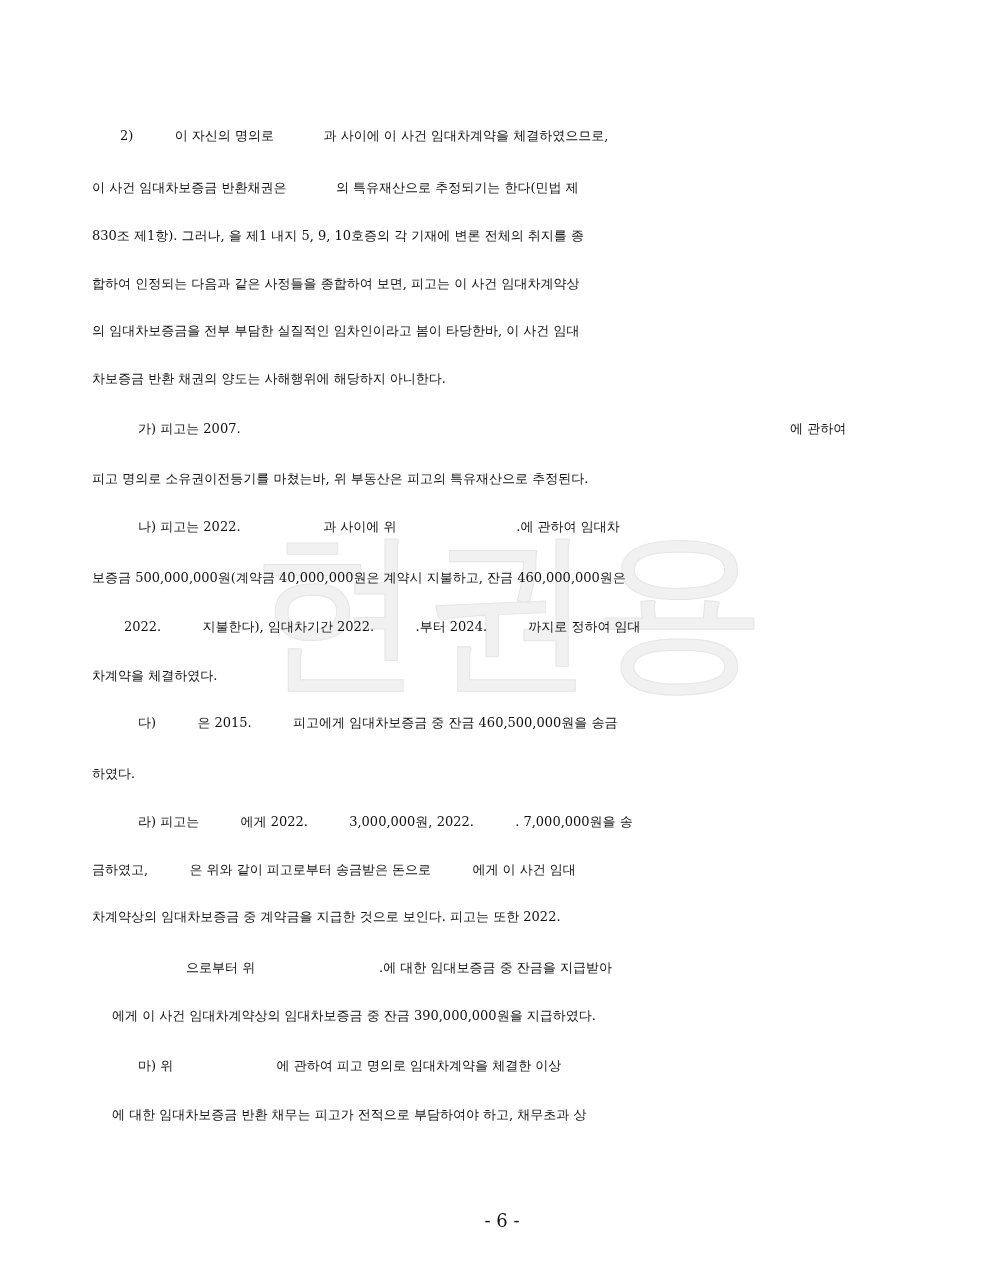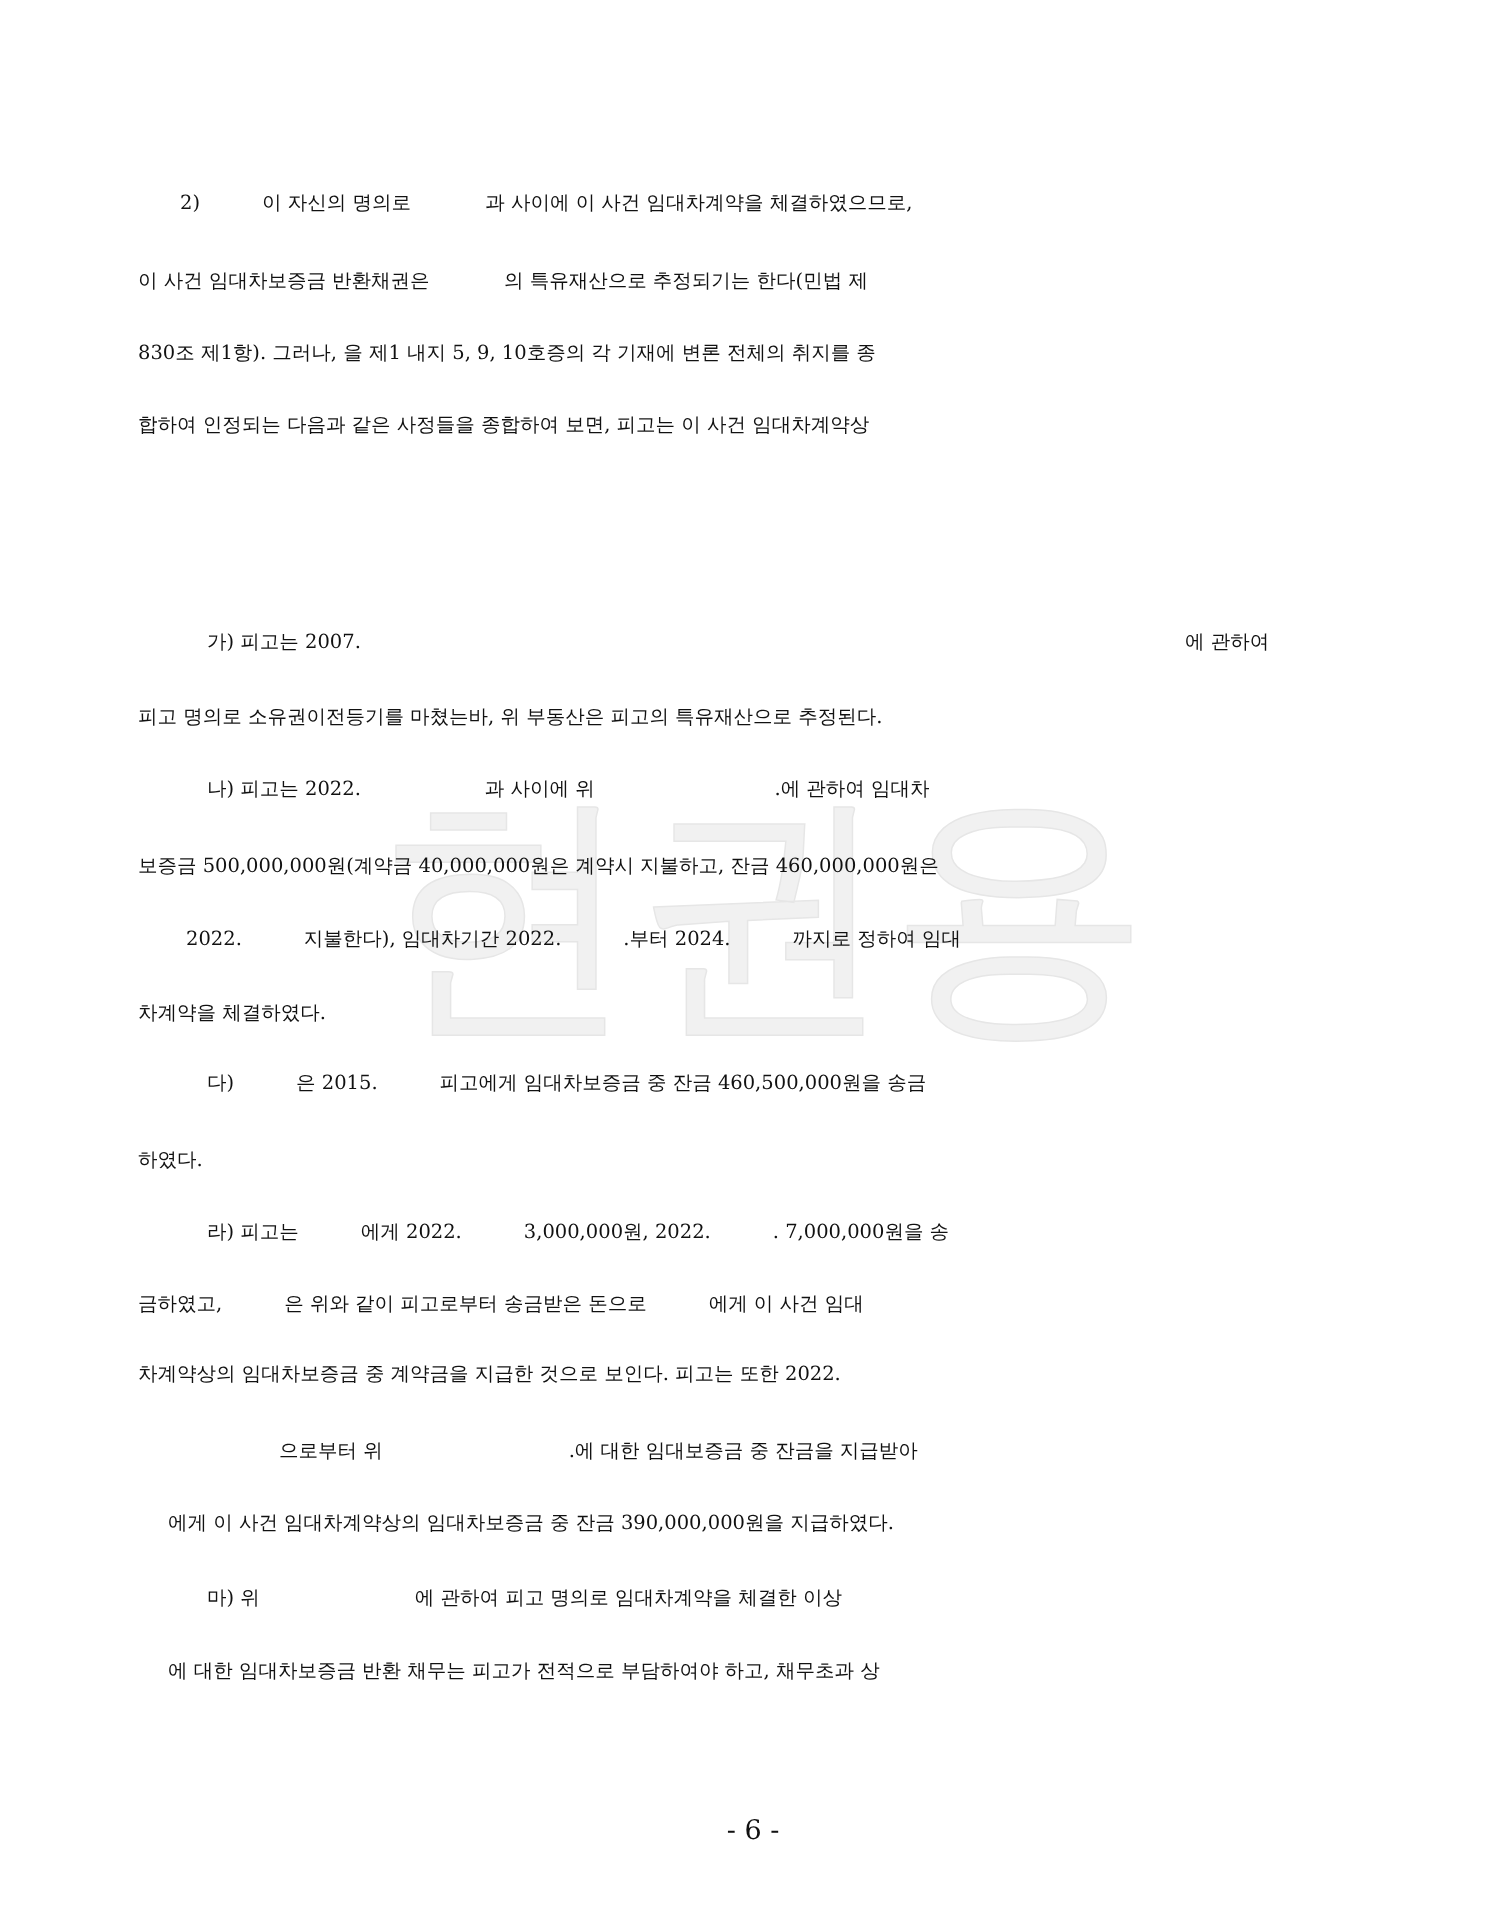--- a/index.html
+++ b/index.html
@@ -17,20 +17,22 @@
 </head>
 <body>
 
 <div class="page">
   <div class="watermark">현권용</div>
 
   <div class="line" style="left:120px;top:123px;">2)          이 자신의 명의로            과 사이에 이 사건 임대차계약을 체결하였으므로,</div>
   <div class="line" style="left:92px;top:175px;">이 사건 임대차보증금 반환채권은            의 특유재산으로 추정되기는 한다(민법 제</div>
   <div class="line" style="left:92px;top:223px;">830조 제1항). 그러나, 을 제1 내지 5, 9, 10호증의 각 기재에 변론 전체의 취지를 종</div>
   <div class="line" style="left:92px;top:271px;">합하여 인정되는 다음과 같은 사정들을 종합하여 보면, 피고는 이 사건 임대차계약상</div>
+  <div class="line" style="left:92px;top:318px;">의 임대차보증금을 전부 부담한 실질적인 임차인이라고 봄이 타당한바, 이 사건 임대</div>
+  <div class="line" style="left:92px;top:366px;">차보증금 반환 채권의 양도는 사해행위에 해당하지 아니한다.</div>
 
   <div class="line" style="left:138px;top:416px;">가) 피고는 2007.</div>
   <div class="line" style="left:790px;top:416px;">에 관하여</div>
 
   <div class="line" style="left:92px;top:466px;">피고 명의로 소유권이전등기를 마쳤는바, 위 부동산은 피고의 특유재산으로 추정된다.</div>
   <div class="line" style="left:138px;top:514px;">나) 피고는 2022.                    과 사이에 위                             .에 관하여 임대차</div>
   <div class="line" style="left:92px;top:565px;">보증금 500,000,000원(계약금 40,000,000원은 계약시 지불하고, 잔금 460,000,000원은</div>
   <div class="line" style="left:92px;top:614px;margin-left:32px;">2022.          지불한다), 임대차기간 2022.          .부터 2024.          까지로 정하여 임대</div>
   <div class="line" style="left:92px;top:663px;">차계약을 체결하였다.</div>
   <div class="line" style="left:138px;top:710px;">다)          은 2015.          피고에게 임대차보증금 중 잔금 460,500,000원을 송금</div>

